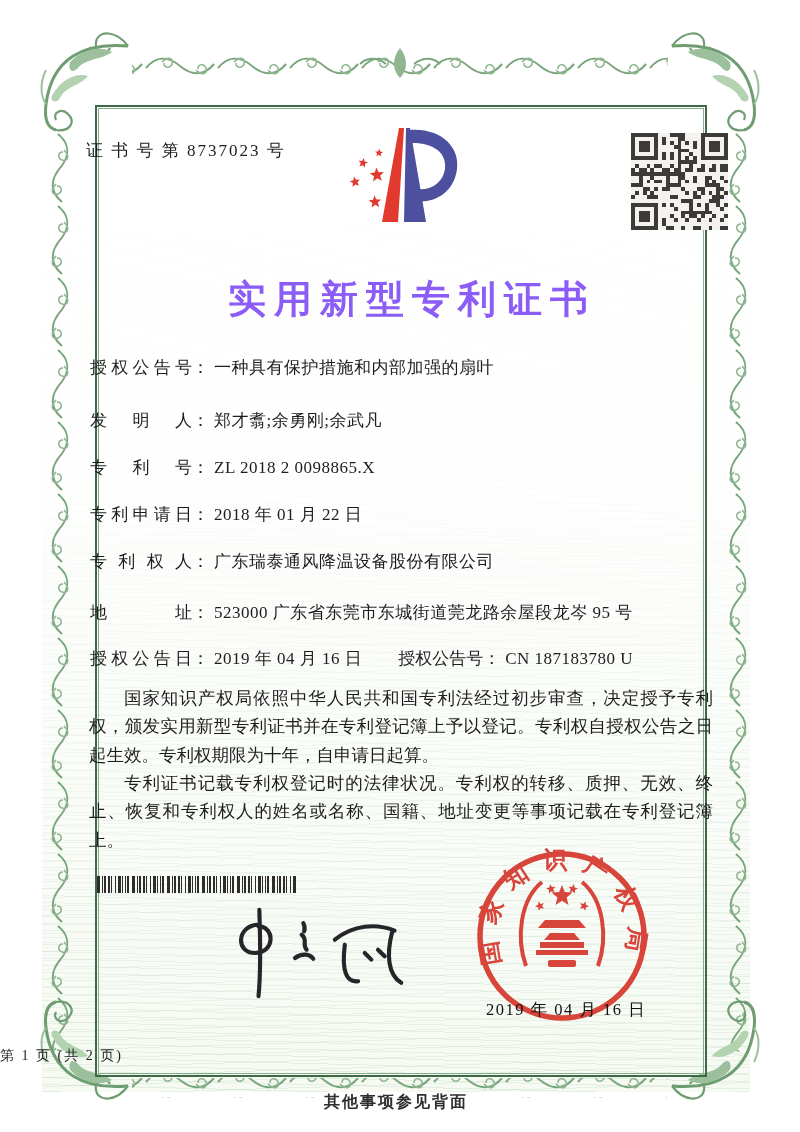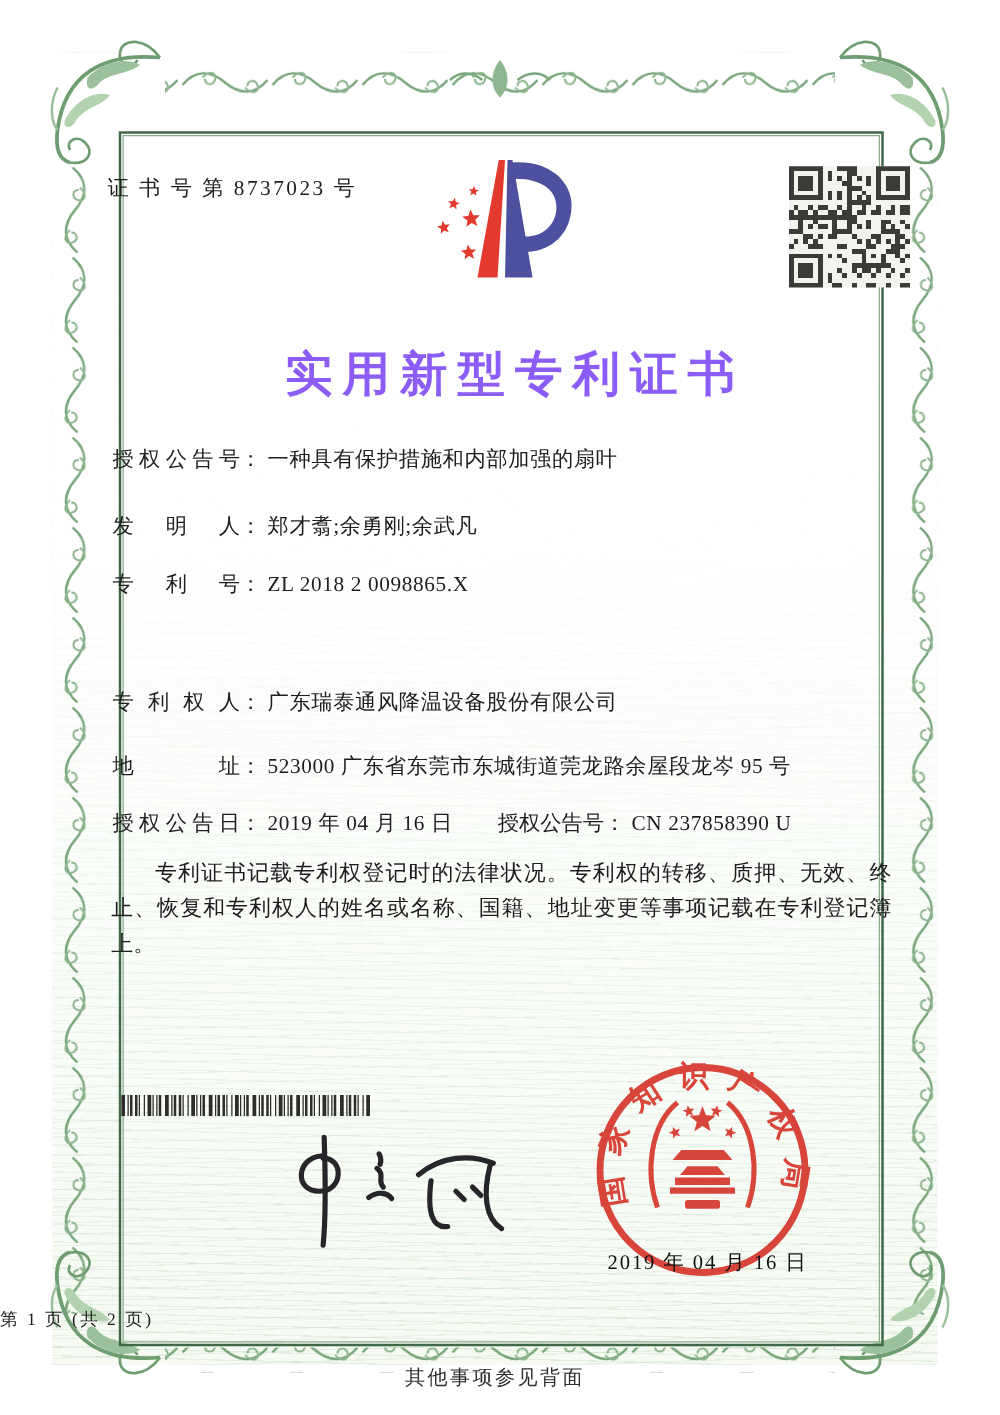--- a/index.html
+++ b/index.html
@@ -26,21 +26,21 @@
   .f-value{letter-spacing:.5px;}
   .grant-row{position:absolute;left:90px;top:647px;font-size:17px;white-space:nowrap;display:flex;gap:36px;}
   .paragraphs{position:absolute;left:89px;top:684px;width:624px;font-size:17.5px;line-height:1.62;text-align:justify;}
   .paragraphs p{margin:0;text-indent:2em;}
   .barcode{position:absolute;left:97px;top:876px;}
   .officer{position:absolute;left:89px;top:930px;font-size:18px;letter-spacing:2px;line-height:32px;}
   .signature{position:absolute;left:222px;top:898px;}
   .seal{position:absolute;left:462px;top:836px;opacity:.92;}
   .seal-date{position:absolute;left:486px;top:999px;font-size:16.5px;letter-spacing:1.5px;color:#111;}
   .page-info{position:absolute;left:0;top:1047px;width:100%;font-size:14px;letter-spacing:2px;}
-  .back-note{position:absolute;left:0;top:1092px;width:100%;text-align:center;font-size:16px;letter-spacing:2px;color:#2e2e2e;}
+  .back-note{position:absolute;left:0;top:1092px;width:100%;text-align:center;font-size:16px;letter-spacing:2px;color:#2e2e2e;font-weight:bold;}
 </style>
 </head>
 <body>
 
 <div class="page">
 
   <div class="guilloche"></div>
 
   <svg class="deco" width="800" height="1132" viewBox="0 0 800 1132">
     <defs>
@@ -293,33 +293,37 @@
 
   <div class="field-row" style="top:356px">
     <span class="f-label">授权公告号</span><span class="f-colon">：</span><span class="f-value">一种具有保护措施和内部加强的扇叶</span>
   </div>
   <div class="field-row" style="top:409px">
     <span class="f-label">发明人</span><span class="f-colon">：</span><span class="f-value">郑才翥;余勇刚;余武凡</span>
   </div>
   <div class="field-row" style="top:456px">
     <span class="f-label">专利号</span><span class="f-colon">：</span><span class="f-value">ZL 2018 2 0098865.X</span>
   </div>
+  <div class="field-row" style="top:503px">
+    <span class="f-label">专利申请日</span><span class="f-colon">：</span><span class="f-value">2018 年 01 月 22 日</span>
+  </div>
   <div class="field-row" style="top:550px">
     <span class="f-label">专利权人</span><span class="f-colon">：</span><span class="f-value">广东瑞泰通风降温设备股份有限公司</span>
   </div>
   <div class="field-row" style="top:601px">
     <span class="f-label">地址</span><span class="f-colon">：</span><span class="f-value">523000 广东省东莞市东城街道莞龙路余屋段龙岑 95 号</span>
   </div>
 
   <div class="grant-row">
     <span><span class="f-label">授权公告日</span><span class="f-colon">：</span><span class="f-value">2019 年 04 月 16 日</span></span>
-    <span><span>授权公告号</span><span class="f-colon">：</span><span class="f-value">CN 237858390 U</span></span>
+    <span><span>授权公告号</span><span class="f-colon">：</span><span class="f-value">CN 187183780 U</span></span>
   </div>
 
   <div class="paragraphs">
+    <p>国家知识产权局依照中华人民共和国专利法经过初步审查，决定授予专利权，颁发实用新型专利证书并在专利登记簿上予以登记。专利权自授权公告之日起生效。专利权期限为十年，自申请日起算。</p>
     <p>专利证书记载专利权登记时的法律状况。专利权的转移、质押、无效、终止、恢复和专利权人的姓名或名称、国籍、地址变更等事项记载在专利登记簿上。</p>
   </div>
 
   <svg class="barcode" width="204" height="17" viewBox="0 0 204 17">
     <g fill="#2e2d2b">
         <rect x="0" y="0" width="3" height="17"></rect>
         <rect x="5" y="0" width="1" height="17"></rect>
         <rect x="7" y="0" width="2" height="17"></rect>
         <rect x="11" y="0" width="2" height="17"></rect>
         <rect x="14" y="0" width="1" height="17"></rect>

